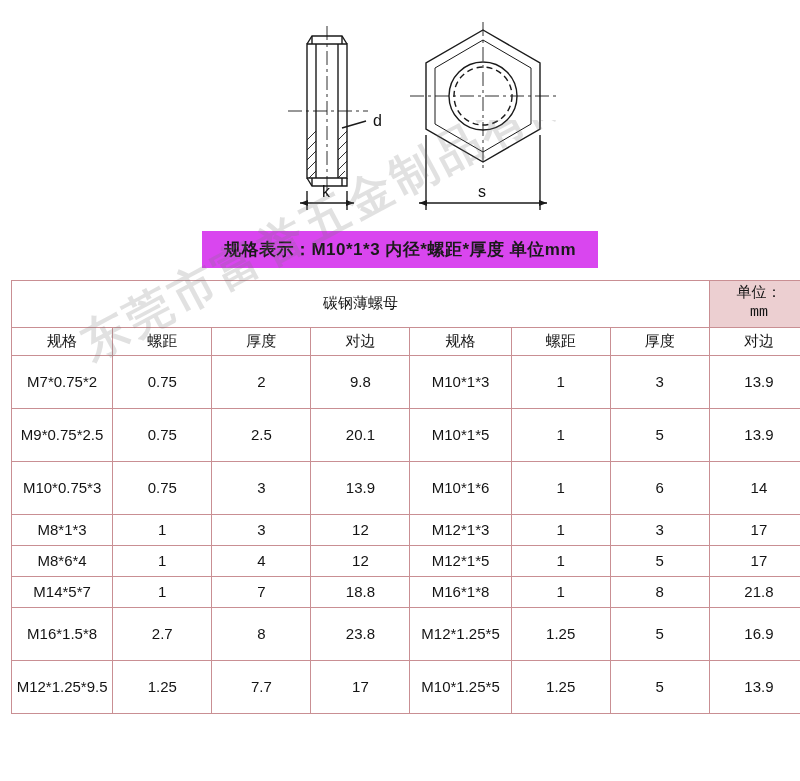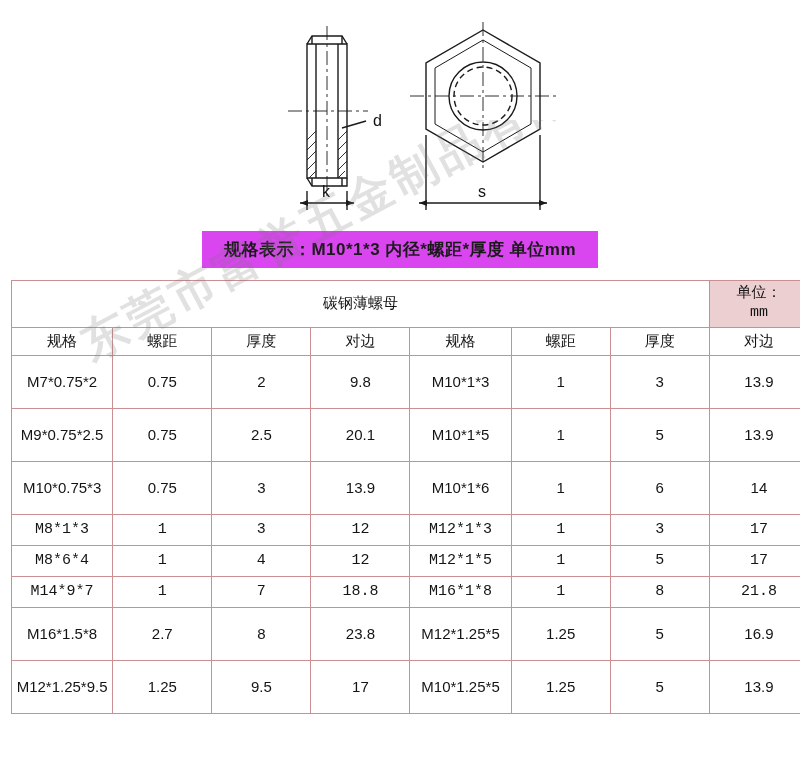--- a/index.html
+++ b/index.html
@@ -108,21 +108,21 @@
     font-weight: bold;
     padding: 6px 2px;
   }
   td.spec-name {
     text-align: left;
     padding-left: 4px;
     font-size: 15px;
     line-height: 1.2;
   }
   .r-tall td { height: 44px; }
-  .r-short td { height: 22px; font-family: Liberation Mono, monospace; }
+  .r-short td { height: 22px; }
 </style>
 </head>
 <body>
 
 <div class="diagram-area">
   <svg class="diagram-svg" width="800" height="225" viewBox="0 0 800 225">
     <g stroke="#1a1a1a" fill="none" stroke-width="1.4">
 
       <polygon points="307,44 347,44 347,178 307,178"></polygon>
 
@@ -266,21 +266,21 @@
           <td class="spec-name">M8*6*4</td>
           <td>1</td>
           <td>4</td>
           <td>12</td>
           <td class="spec-name">M12*1*5</td>
           <td>1</td>
           <td>5</td>
           <td>17</td>
         </tr>
         <tr class="r-short">
-          <td class="spec-name">M14*9*7</td>
+          <td class="spec-name">M14*5*7</td>
           <td>1</td>
           <td>7</td>
           <td>18.8</td>
           <td class="spec-name">M16*1*8</td>
           <td>1</td>
           <td>8</td>
           <td>21.8</td>
         </tr>
         <tr class="r-tall">
           <td class="spec-name">M16*1.5*8</td>
@@ -288,21 +288,21 @@
           <td>8</td>
           <td>23.8</td>
           <td class="spec-name">M12*1.25*5</td>
           <td>1.25</td>
           <td>5</td>
           <td>16.9</td>
         </tr>
         <tr class="r-tall">
           <td class="spec-name">M12*1.25*9.5</td>
           <td>1.25</td>
-          <td>9.5</td>
+          <td>7.7</td>
           <td>17</td>
           <td class="spec-name">M10*1.25*5</td>
           <td>1.25</td>
           <td>5</td>
           <td>13.9</td>
         </tr>
       </tbody>
   </table>
 </div>
 

